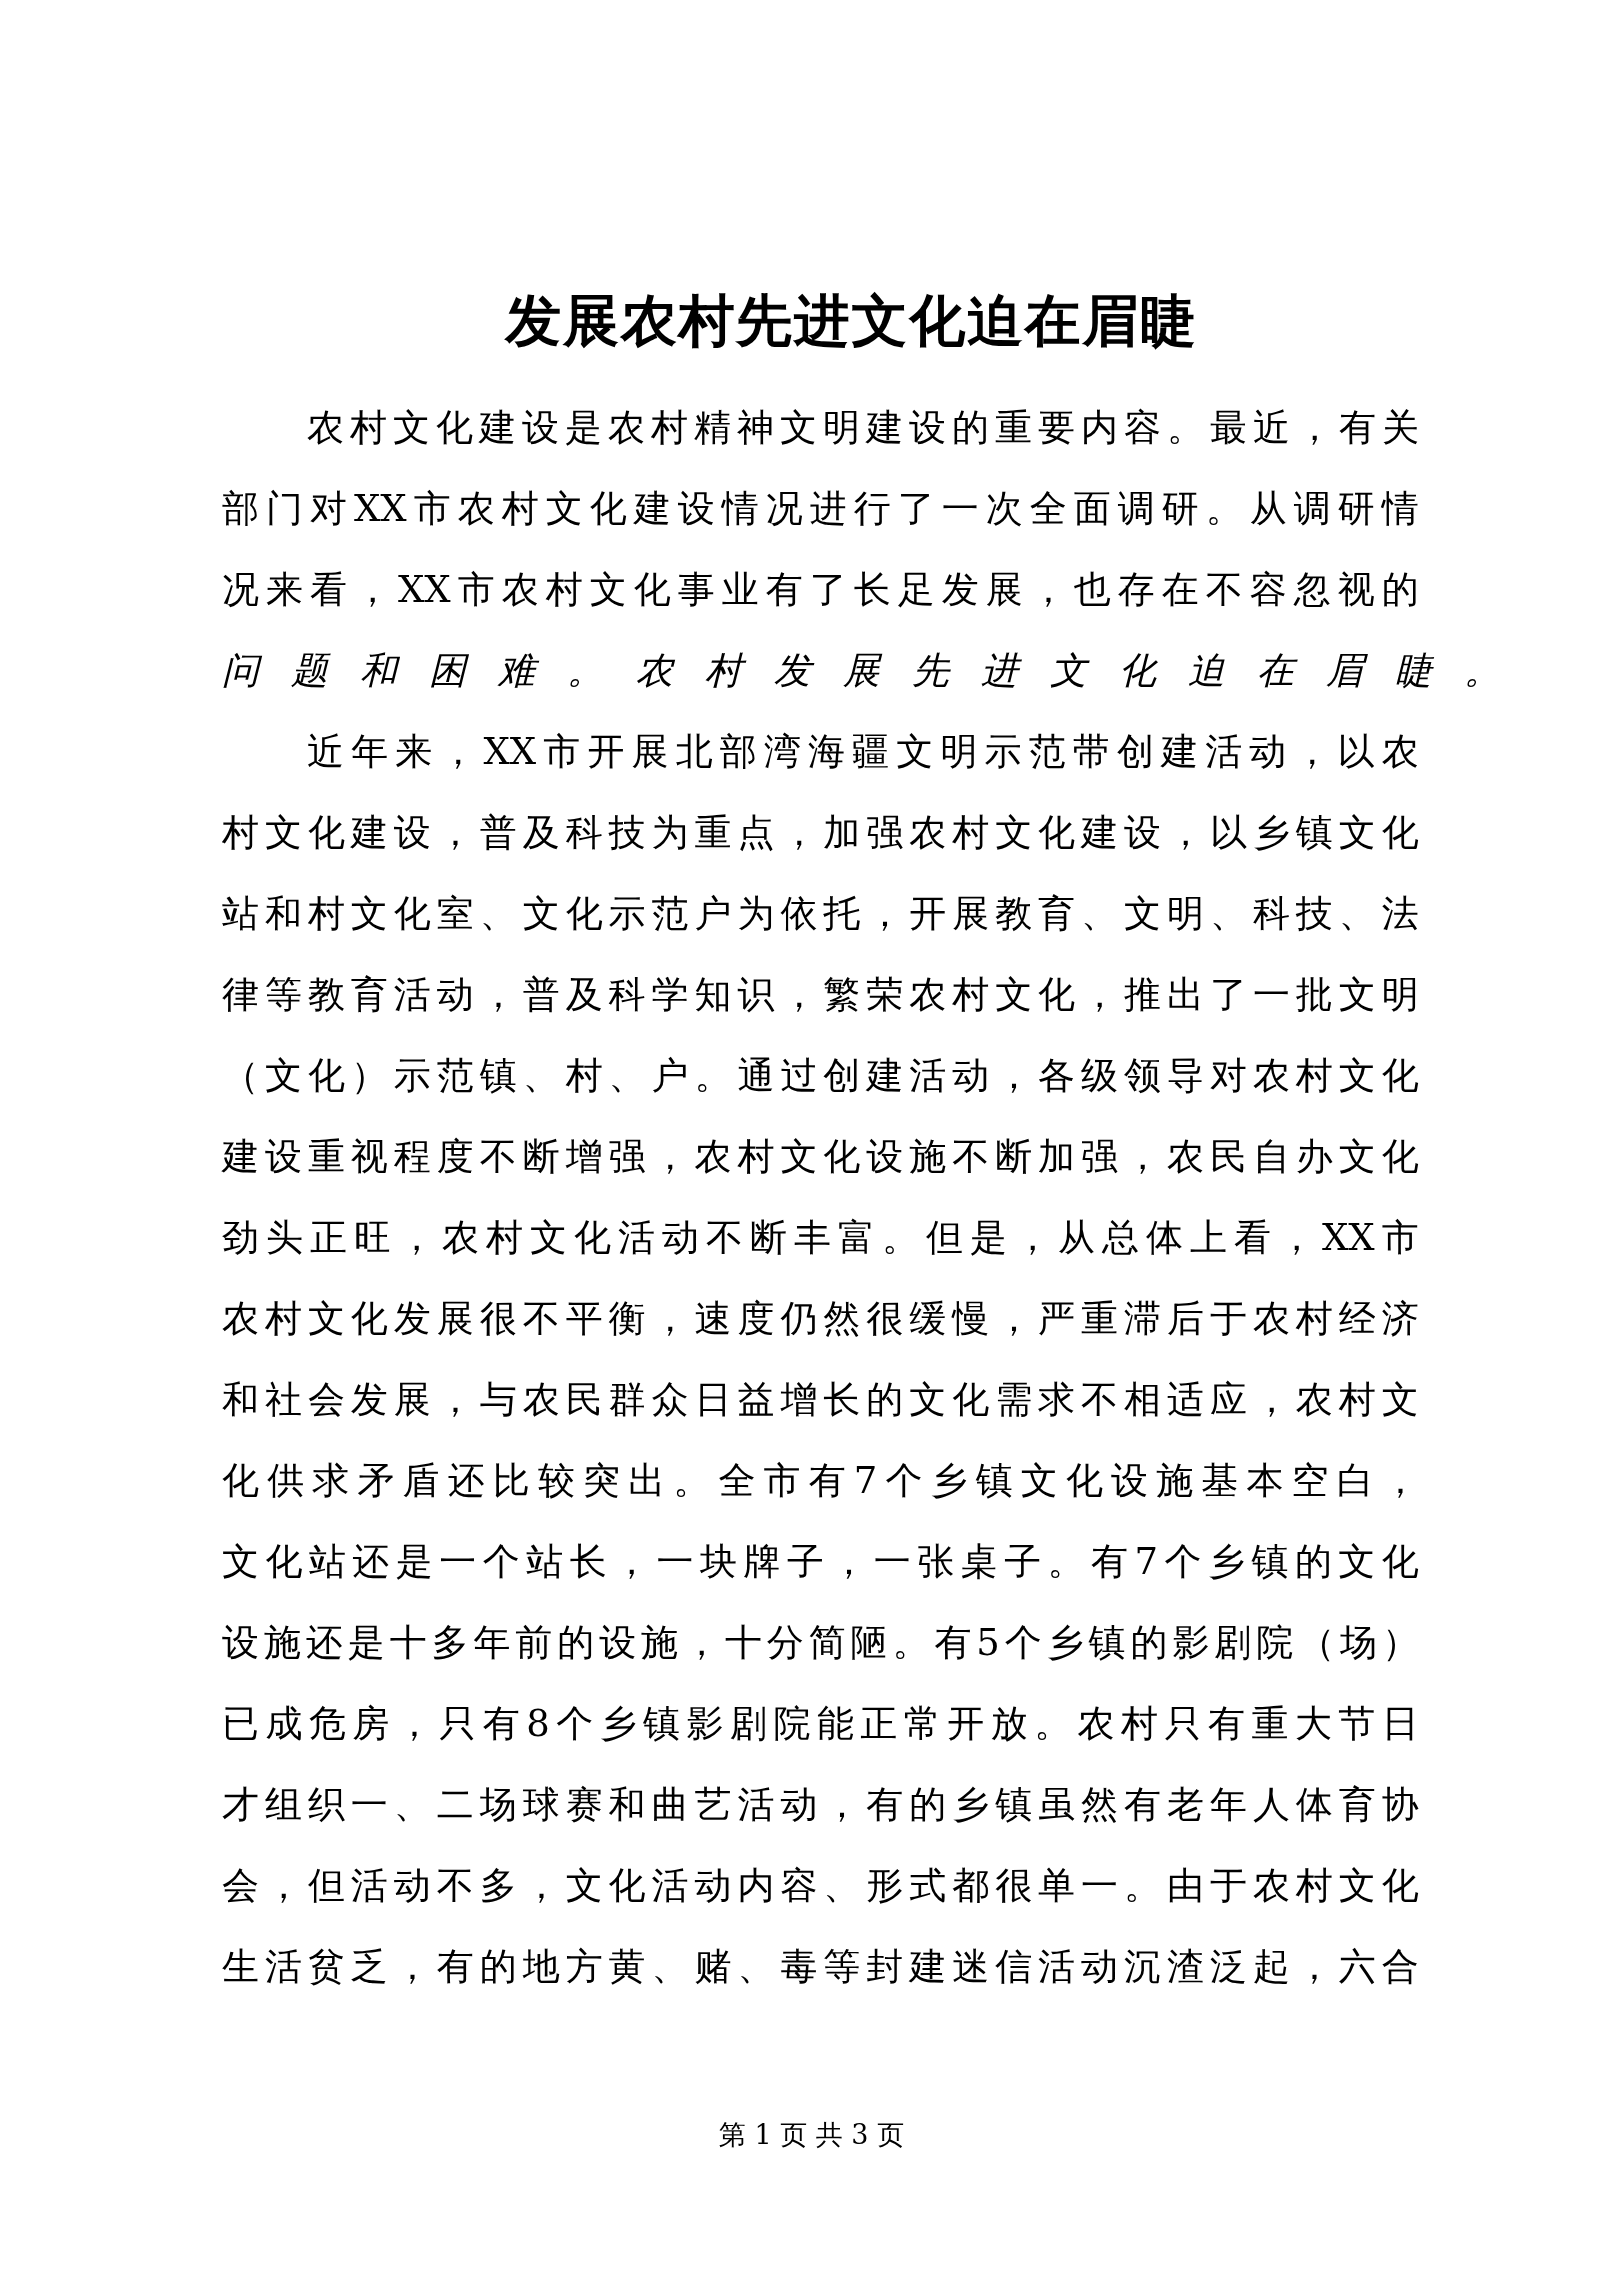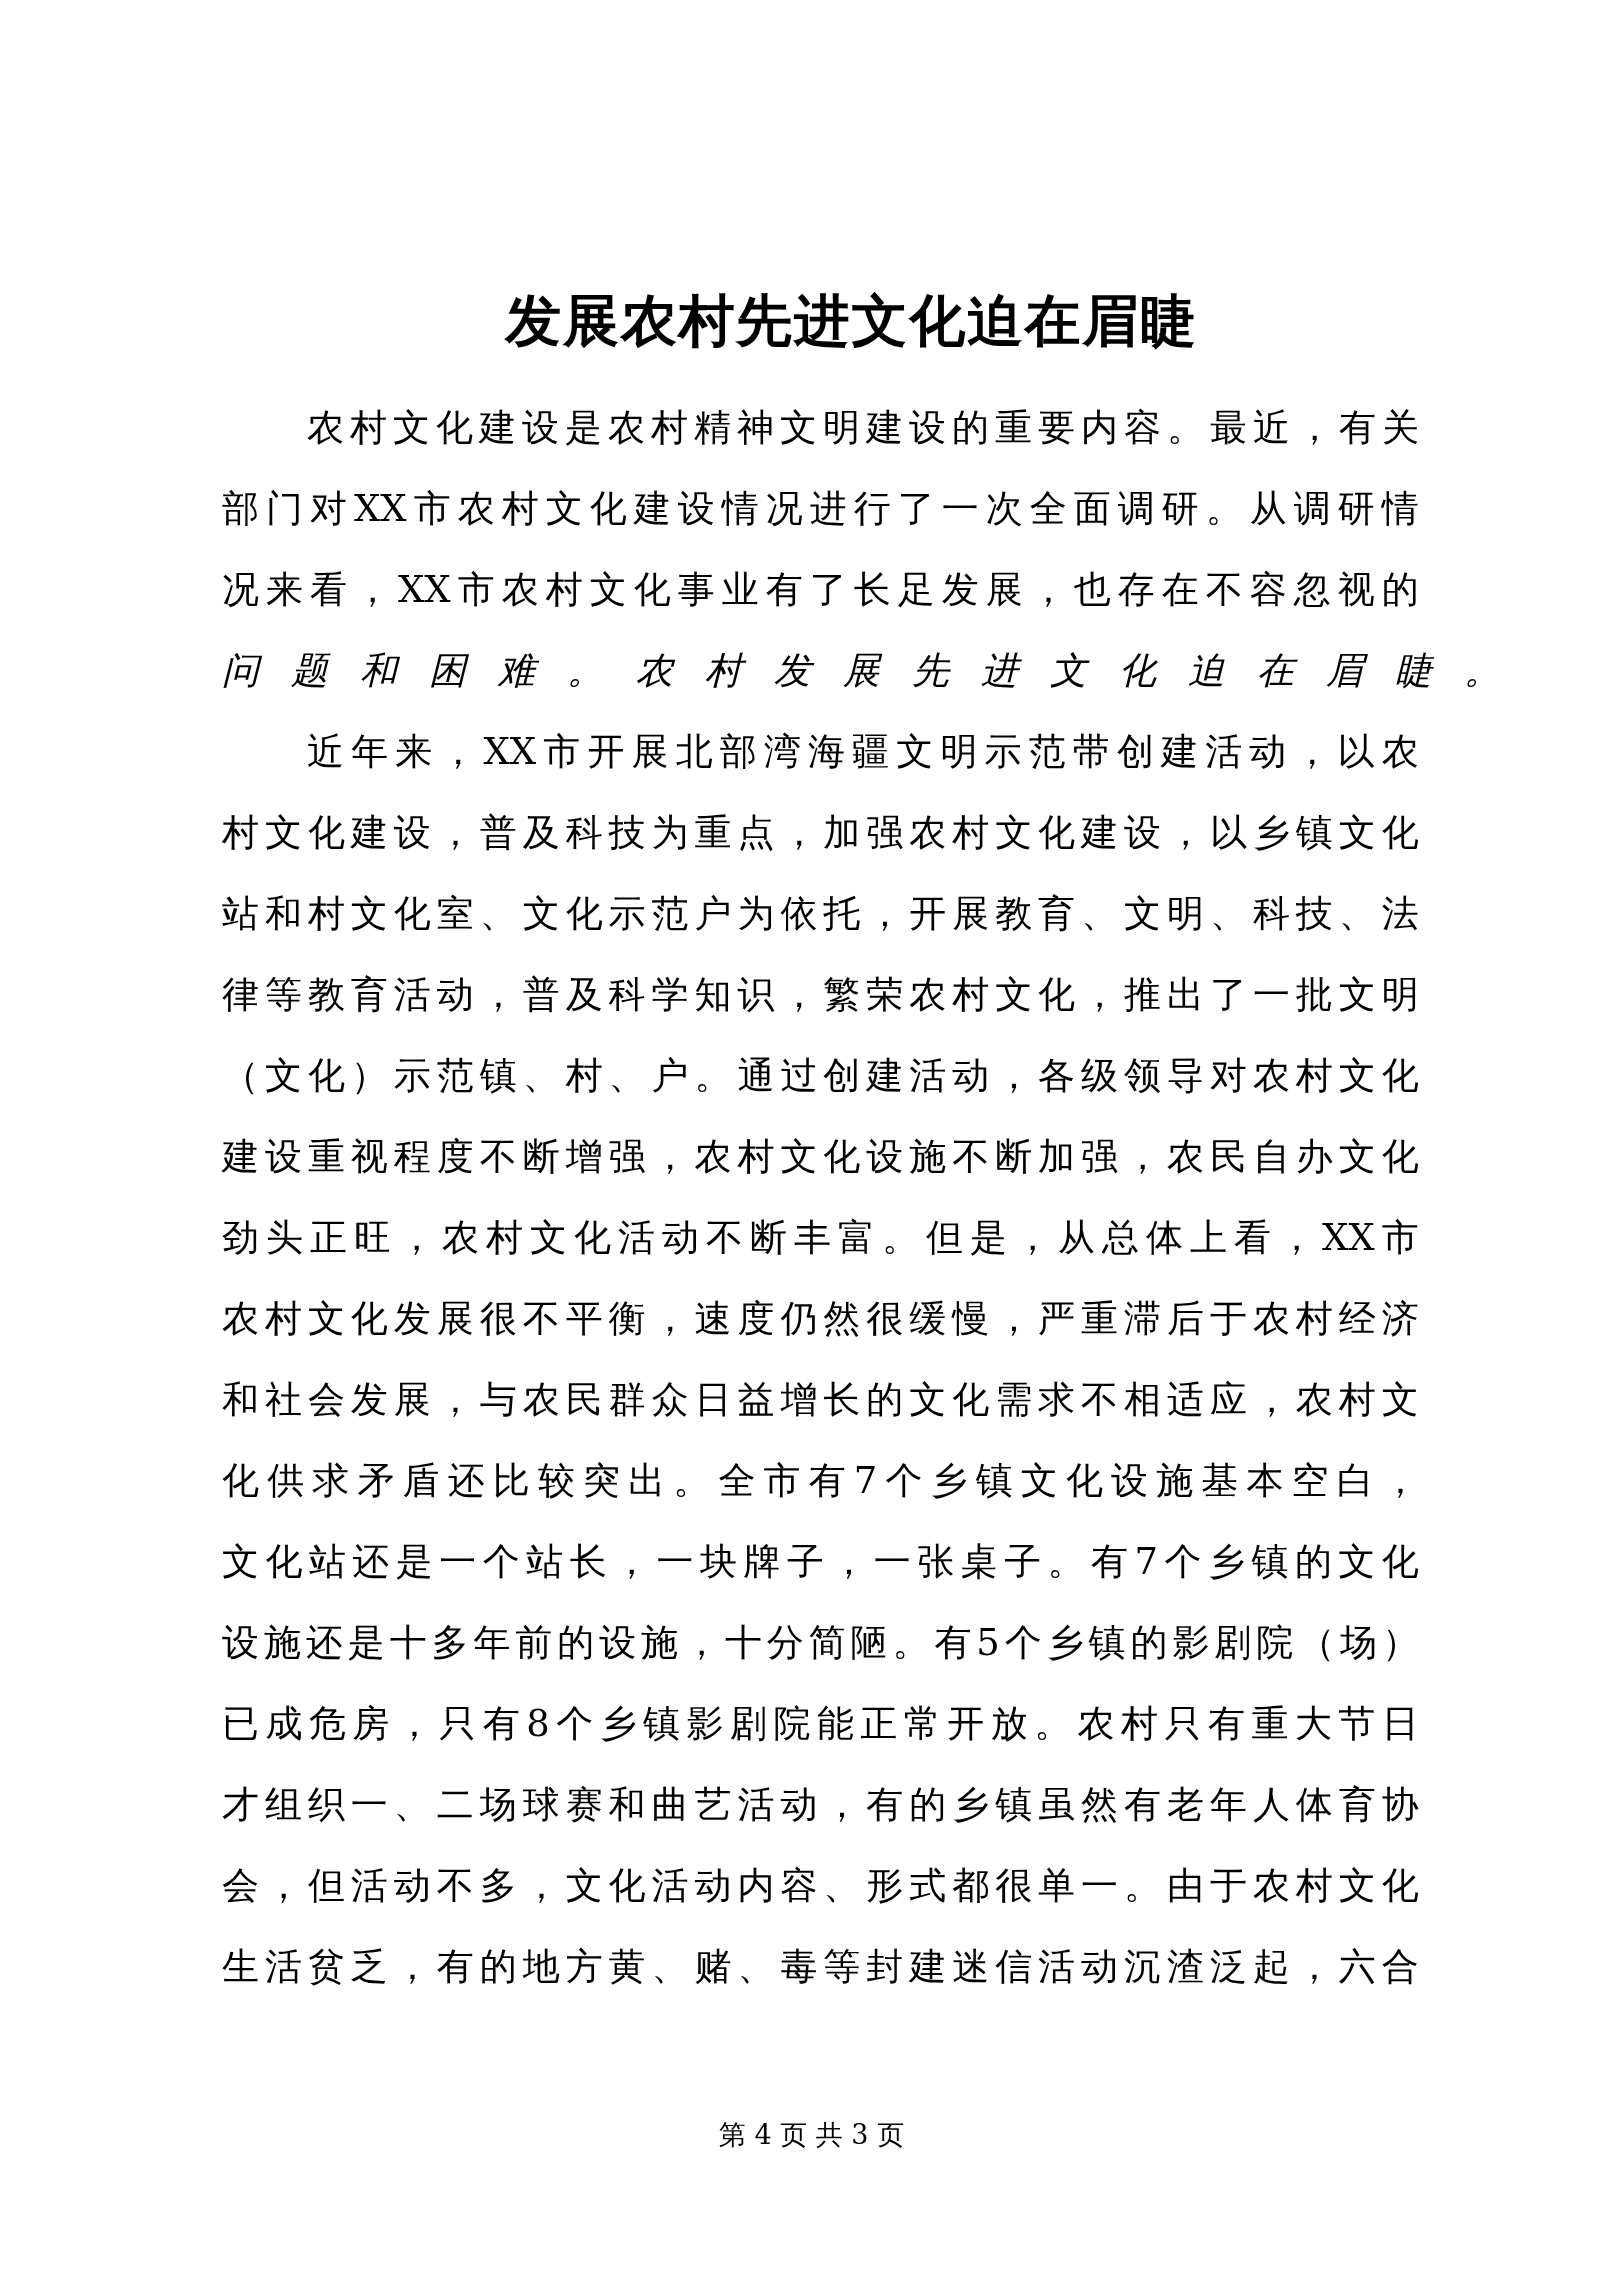--- a/index.html
+++ b/index.html
@@ -586,15 +586,15 @@
           <span class="c">渣</span>
           <span class="c">泛</span>
           <span class="c">起</span>
           <span class="c">，</span>
           <span class="c">六</span>
           <span class="c">合</span>
         </div>
       </div>
   </div>
 
-  <div class="footer">第 4 页  共 3 页</div>
+  <div class="footer">第 1 页  共 3 页</div>
 </div>
 
 
 </body></html>

